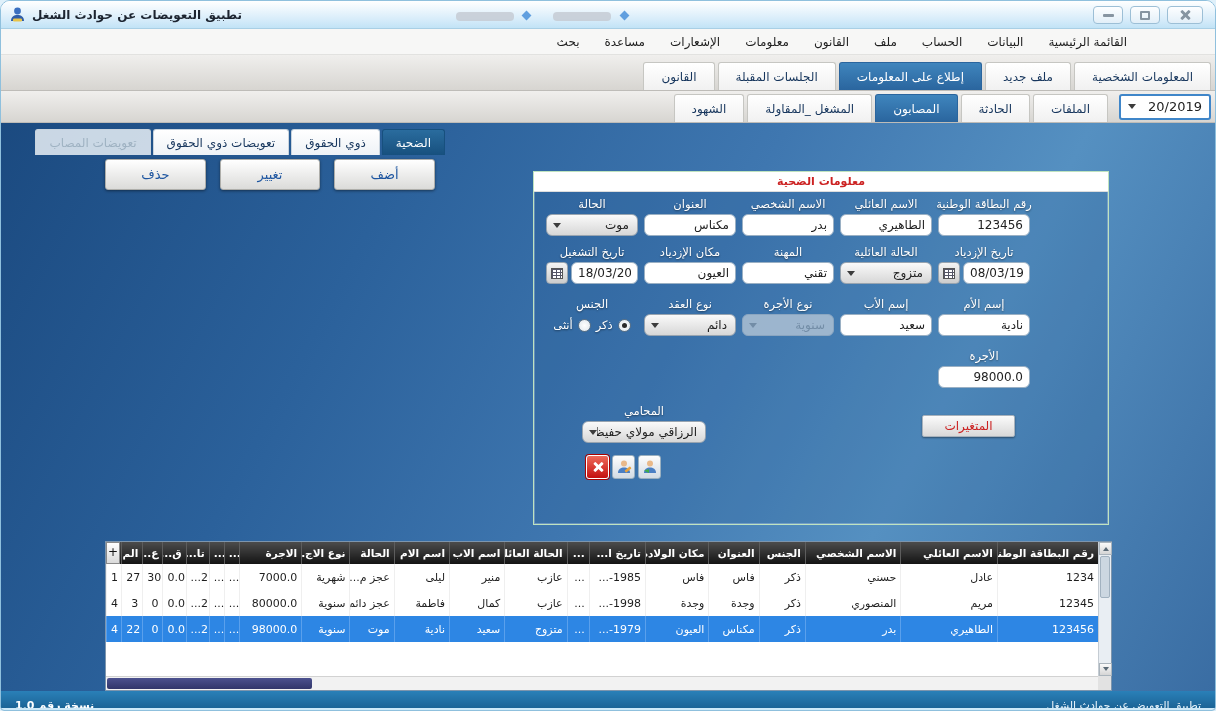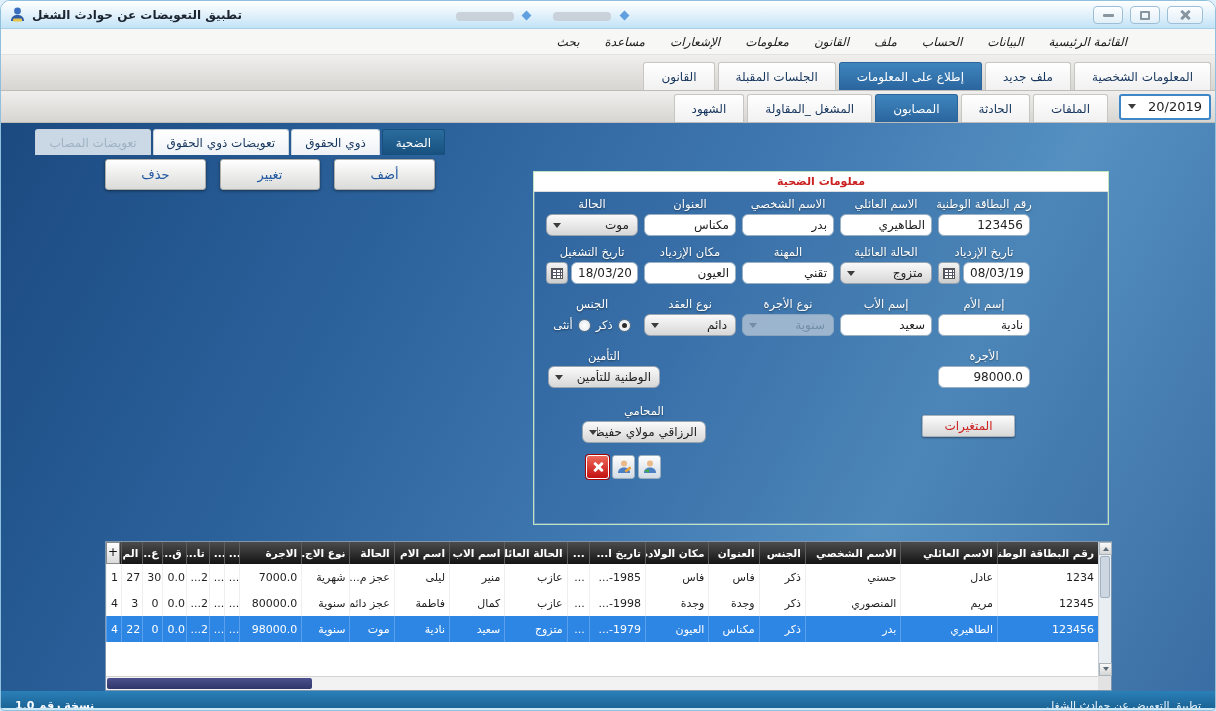--- a/index.html
+++ b/index.html
@@ -22,21 +22,21 @@
   .g-min { width:11px; height:3px; background:#8795a1; border-radius:1px; }
   .g-max { width:10px; height:9px; border:2px solid #8795a1; border-radius:1px; }
   .g-close { position:relative; width:12px; height:12px; }
   .g-close::before,.g-close::after { content:""; position:absolute; left:5px; top:0; width:3px; height:12px; background:#8795a1; border-radius:1px; }
   .g-close::before { transform:rotate(45deg);} .g-close::after { transform:rotate(-45deg);}
 
   
   .menubar { position:absolute; top:28px; left:0; right:0; height:26px; background:#f7f7f6;
     border-bottom:1px solid #e2e2e0; display:flex; direction:rtl; align-items:center;
     padding-right:88px; gap:25px; }
-  .menu-item { font-size:12px; color:#1e1e1e; cursor:default; white-space:nowrap;font-style:italic; }
+  .menu-item { font-size:12px; color:#1e1e1e; cursor:default; white-space:nowrap; }
 
   
   .strip { position:absolute; left:0; right:0; background:linear-gradient(#f0efed,#d7d5d1); border-bottom:1px solid #bebcb8; }
   .strip1 { top:54px; height:36px; }
   .strip2 { top:90px; height:32px; }
   .tabs { display:flex; direction:rtl; align-items:flex-end; height:100%; padding:0 4px; gap:3px; }
   .tab { height:28px; display:flex; align-items:center; padding:0 17px; white-space:nowrap;
     background:linear-gradient(#ffffff,#f1f1f1); border:1px solid #c6c6c2; border-bottom:none;
     border-radius:3px 3px 0 0; font-size:12px; color:#17365d; cursor:default; }
   .tab.sel { background:linear-gradient(#3f85bd,#2a659e); color:#fff; border-color:#2a659e; }
@@ -320,27 +320,20 @@
         </div>
       </div>
 
       <div class="f-row f-row4">
         <div class="fcell">
           <span class="flabel">الأجرة</span>
           <input class="tf" dir="auto" value="98000.0" style="">
         </div>
       </div>
 
-      <div class="ins-group">
-        <span class="flabel">التأمين</span>
-        <div class="combo">
-          <span class="cval">الوطنية للتأمين</span>
-          <span class="arr"></span>
-        </div>
-      </div>
 
       <div class="var-btn">المتغيرات</div>
 
       <div class="lawyer-group">
         <span class="flabel">المحامي</span>
         <div class="combo">
           <span class="cval">الرزاقي مولاي حفيظ</span>
           <span class="arr"></span>
         </div>
       </div>

